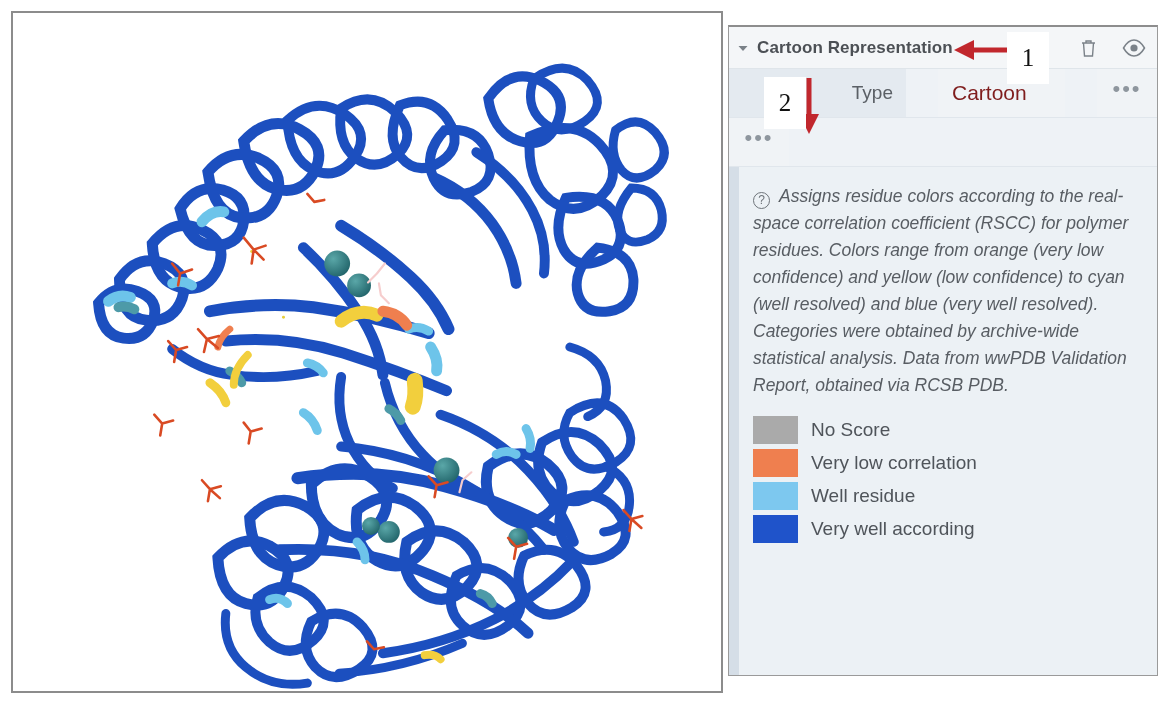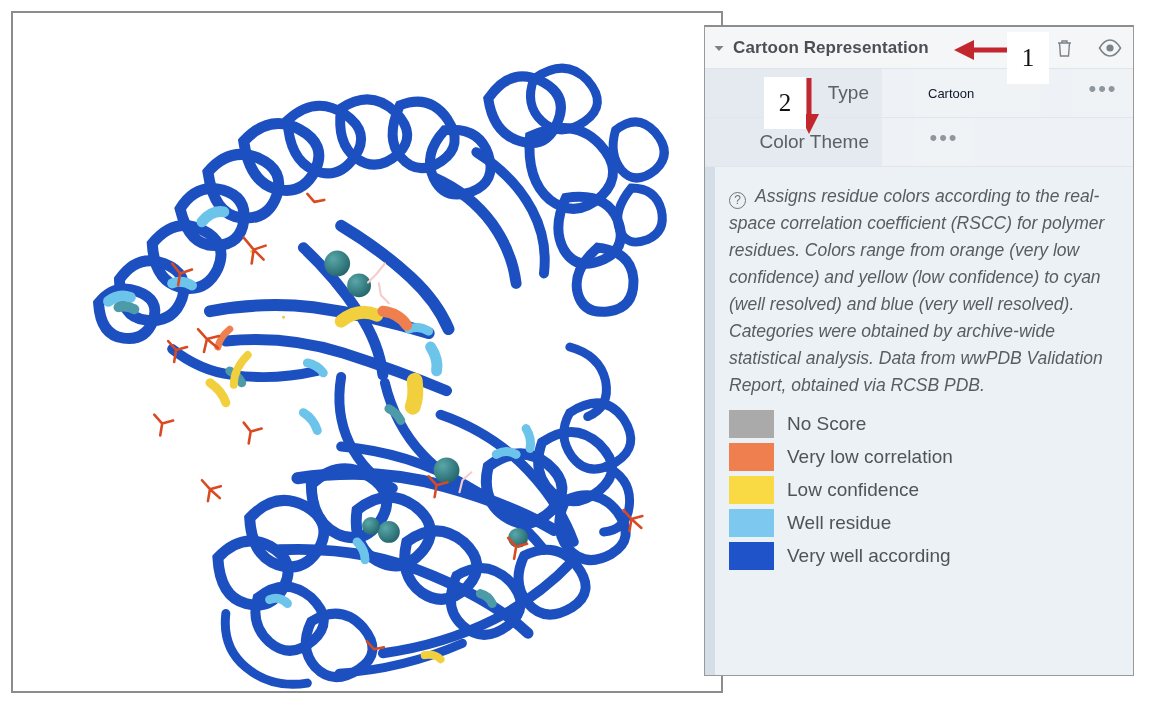--- a/index.html
+++ b/index.html
@@ -19,21 +19,21 @@
     width: 712px; height: 682px;
     background: #ffffff;
     border: 2px solid #8c8c8c;
     overflow: hidden;
   }
   #mol-canvas { position:absolute; inset:0; width:100%; height:100%; display:block; }
 
   
   #panel {
     position: absolute;
-    left: 704px; top: 25px;
+    left: 728px; top: 25px;
     width: 430px; height: 651px;
     background: #eef2f6;
     border: 1px solid #9a9a9a;
     border-top: 2px solid #8d8d8d;
     display: flex; flex-direction: column;
     overflow: hidden;
   }
 
   
   .panel-header {
@@ -75,21 +75,21 @@
     display: flex; align-items: center; justify-content: flex-end;
     padding-right: 13px;
     font-size: 19px; color: #5b6066;
     white-space: nowrap;
   }
   .prop-value {
     flex: 1 1 auto;
     background: #f0f3f6;
     display: flex; align-items: center;
     padding-left: 14px;
-    font-size: 13px; color: #0f172a;
+    font-size: 21px; color: #7f1d1d;
     white-space: nowrap; overflow: hidden;
   }
   .prop-more {
     width: 60px; flex: 0 0 60px;
     background: #f0f3f6;
     display: flex; align-items: center; justify-content: center;
     color: #8e969e; font-size: 22px; letter-spacing: 2px;
     cursor: pointer;
     line-height: 8px;
     padding-bottom: 9px;
@@ -123,21 +123,21 @@
     border: 1.6px solid #6e747a;
     border-radius: 50%;
     font-size: 12px; line-height: 14px;
     text-align: center; font-style: normal;
     color: #6e747a;
     vertical-align: -2px;
     margin-right: 9px;
   }
 
   
-  .legend { margin-top: 6px; }
+  .legend { margin-top: 12px; }
   .legend-row {
     display: flex; align-items: center;
     height: 33px;
   }
   .swatch {
     width: 45px; height: 28px;
     flex: 0 0 45px;
     margin-right: 13px;
   }
   .legend-label {
@@ -333,43 +333,38 @@
       </div>
     </div>
 
     <div class="prop-row">
       <div class="prop-label">Type</div>
       <div class="prop-value">Cartoon</div>
       <div class="prop-more">•••</div>
     </div>
 
     <div class="prop-row">
-      <div class="prop-label">Color Theme</div>
       <div class="prop-more">•••</div>
     </div>
 
     <div class="desc-wrap">
       <div class="desc-rail"></div>
       <div class="desc-body">
         <p class="desc-text">
           <span class="qmark">?</span><span>Assigns residue colors according to the real-space correlation coefficient (RSCC) for polymer residues. Colors range from orange (very low confidence) and yellow (low confidence) to cyan (well resolved) and blue (very well resolved). Categories were obtained by archive-wide statistical analysis. Data from wwPDB Validation Report, obtained via RCSB PDB.</span>
         </p>
 
         <div class="legend">
           <div class="legend-row">
             <span class="swatch" style="background:#aaaaaa"></span>
             <span class="legend-label">No Score</span>
           </div>
           <div class="legend-row">
             <span class="swatch" style="background:#ef7f4f"></span>
             <span class="legend-label">Very low correlation</span>
-          </div>
-          <div class="legend-row">
-            <span class="swatch" style="background:#f9da44"></span>
-            <span class="legend-label">Low confidence</span>
           </div>
           <div class="legend-row">
             <span class="swatch" style="background:#7dc8ef"></span>
             <span class="legend-label">Well residue</span>
           </div>
           <div class="legend-row">
             <span class="swatch" style="background:#1f53ca"></span>
             <span class="legend-label">Very well according</span>
           </div>
         </div>

